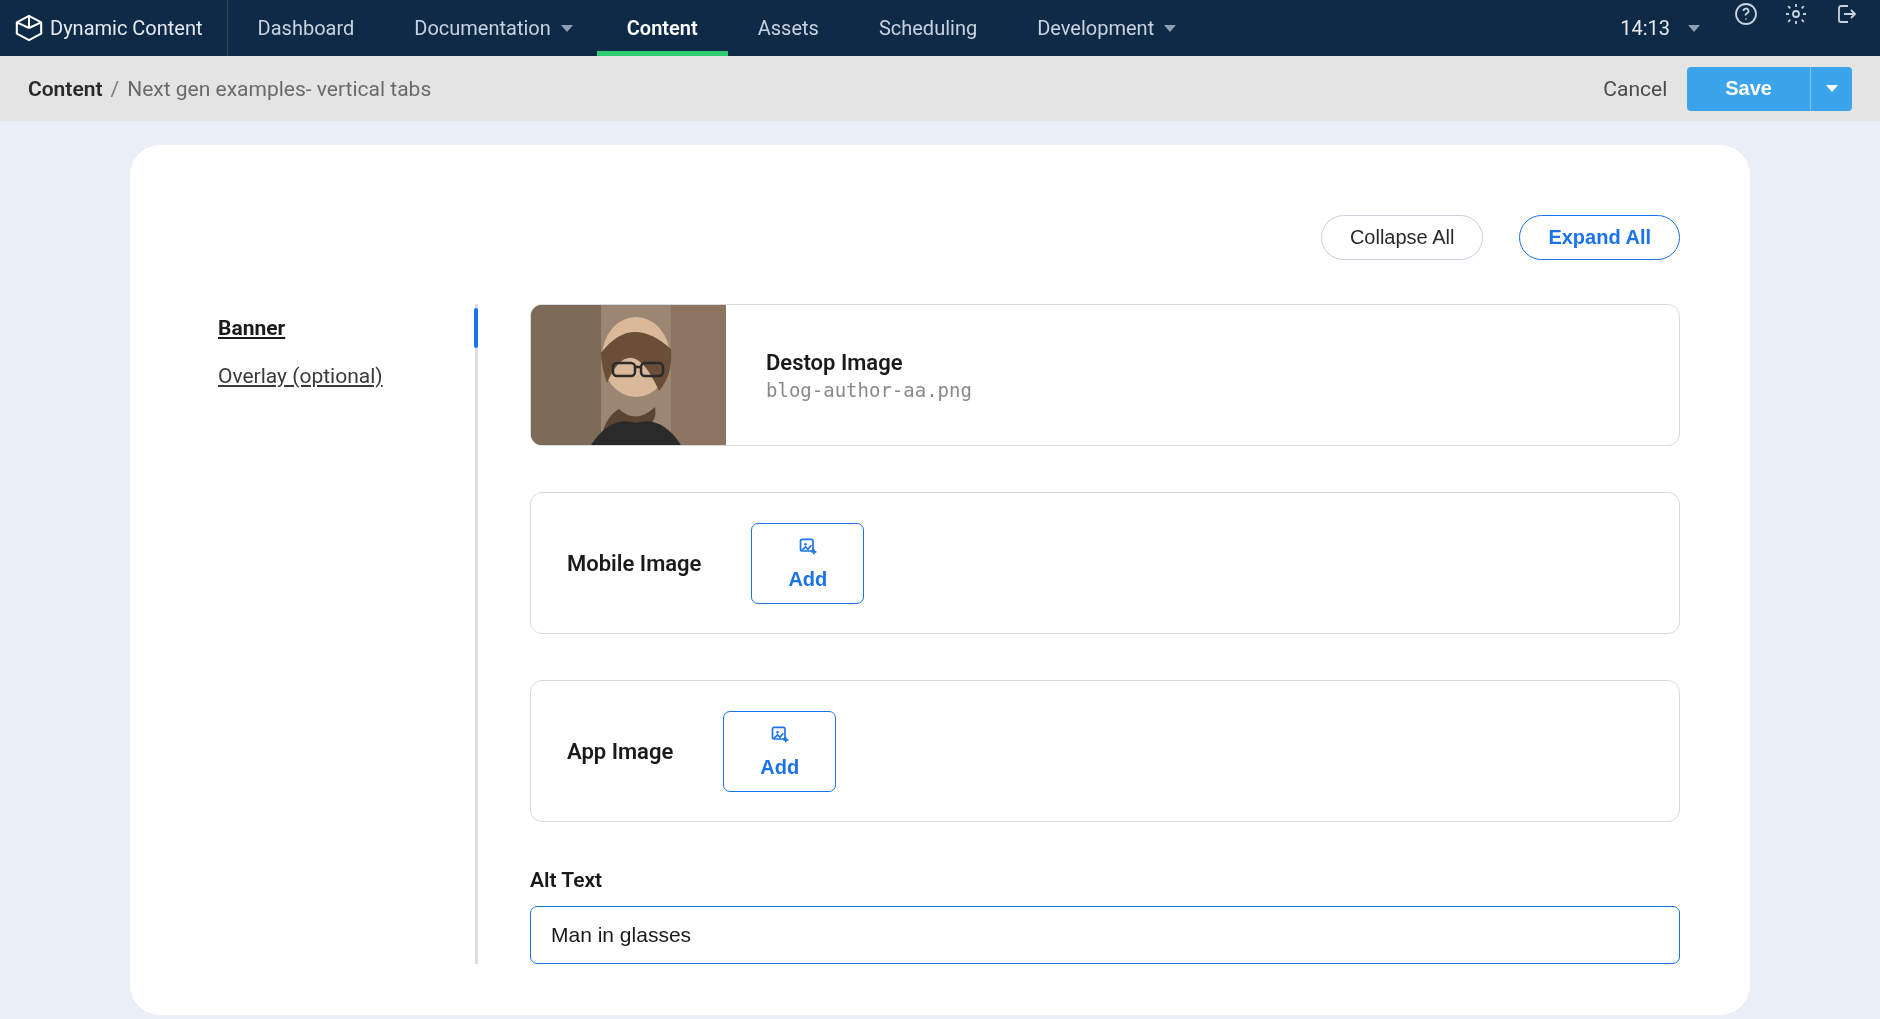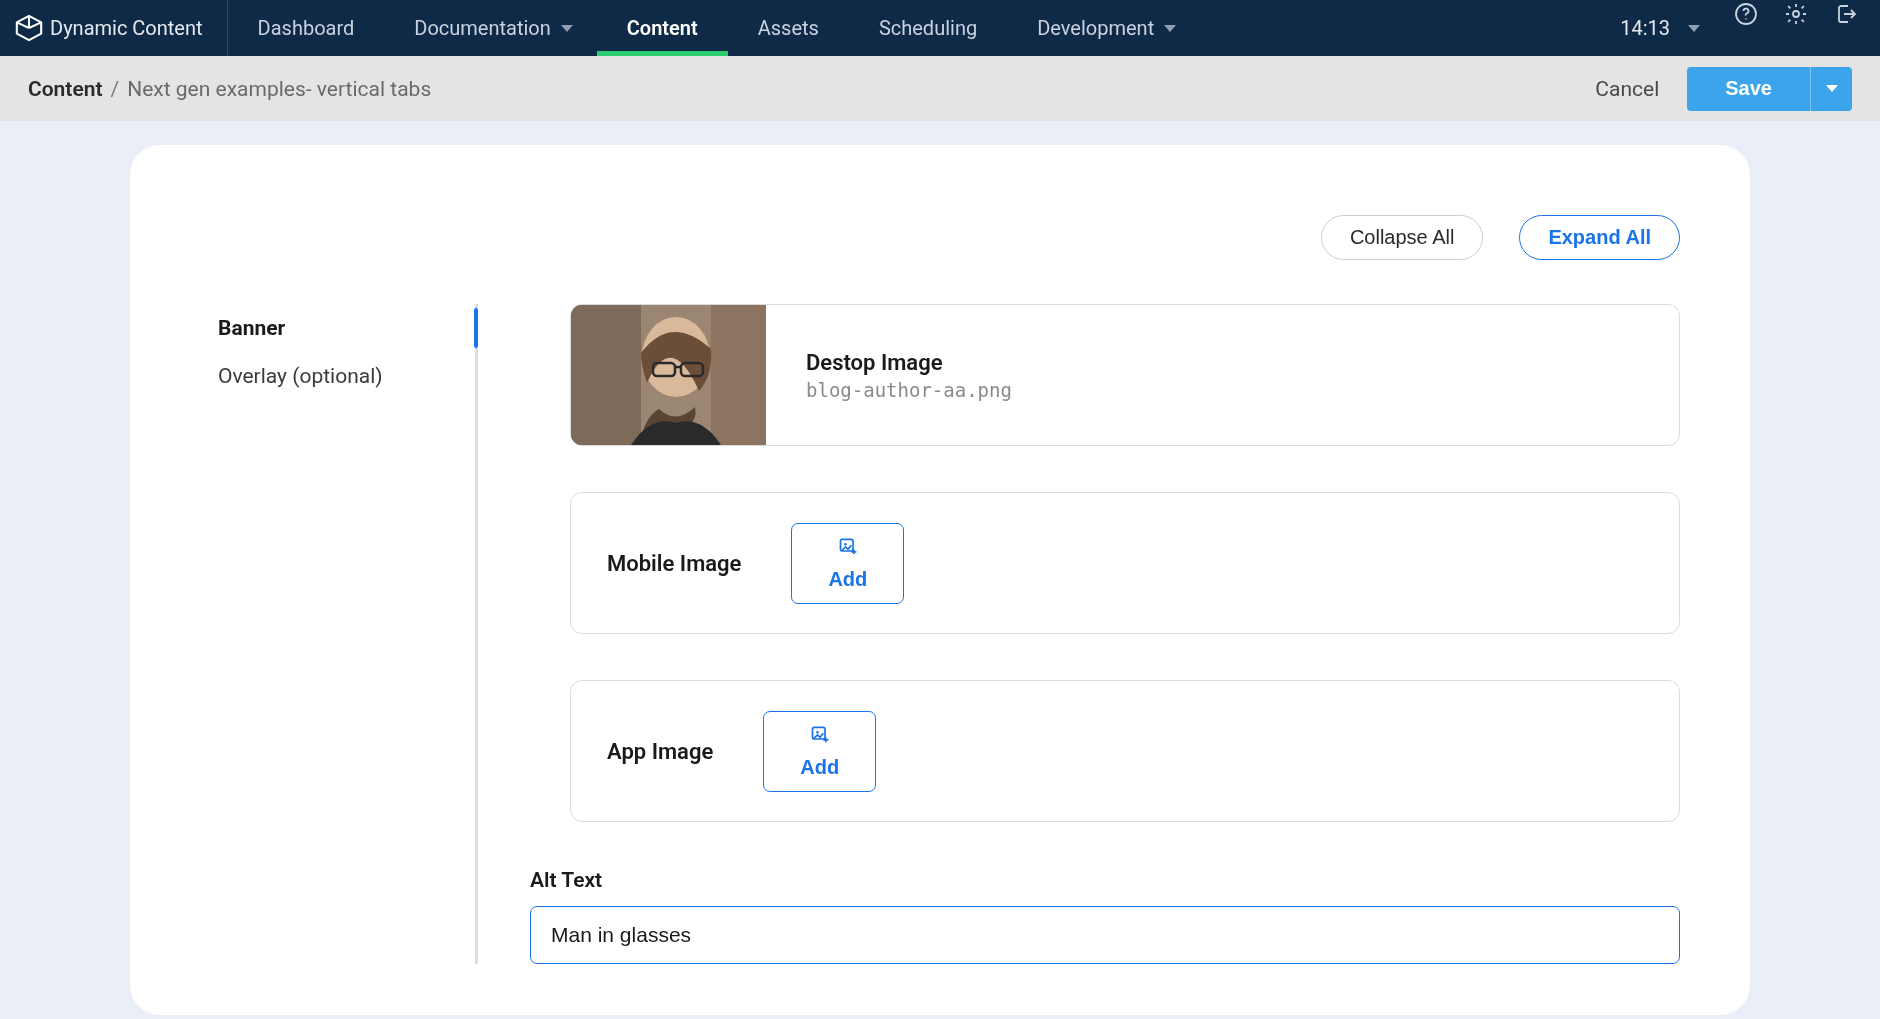--- a/index.html
+++ b/index.html
@@ -116,21 +116,21 @@
     font-size: 21px;
   }
   .crumbbar .crumb-leaf {
     font-size: 21px;
     color: #6a6a6a;
   }
   .crumbbar .crumb-actions {
     margin-left: auto;
     display: flex;
     align-items: center;
-    gap: 28px;
+    gap: 20px;
   }
   .cancel-link {
     font-size: 21px;
     color: #4a4a4a;
     cursor: pointer;
   }
   .save-group {
     display: flex;
     align-items: stretch;
     height: 44px;
@@ -201,20 +201,21 @@
     border-right: 3px solid #d9dde3;
     flex-shrink: 0;
     position: relative;
   }
   .side-tab {
     padding: 12px 0 12px 18px;
     font-size: 21px;
     color: #3a3a3a;
     cursor: pointer;
     position: relative;
+    text-decoration: underline;
   }
   .side-tab.active {
     font-weight: 700;
     color: #1a1a1a;
   }
   .side-tab.active::after {
     content: "";
     position: absolute;
     right: -3px;
     top: 4px;
@@ -229,21 +230,20 @@
     padding-left: 42px;
   }
 
   .field-box {
     border: 1.5px solid #d6dbe2;
     border-radius: 12px;
     margin-bottom: 46px;
     display: flex;
     align-items: center;
     overflow: hidden;
-    margin-left: 40px;
   }
   .field-box .thumb {
     width: 195px;
     height: 140px;
     background: linear-gradient(135deg, #a38b76 0%, #8a7260 40%, #6f5a4a 100%);
     flex-shrink: 0;
     position: relative;
   }
   .thumb svg { width: 100%; height: 100%; }
   .field-box .meta {

